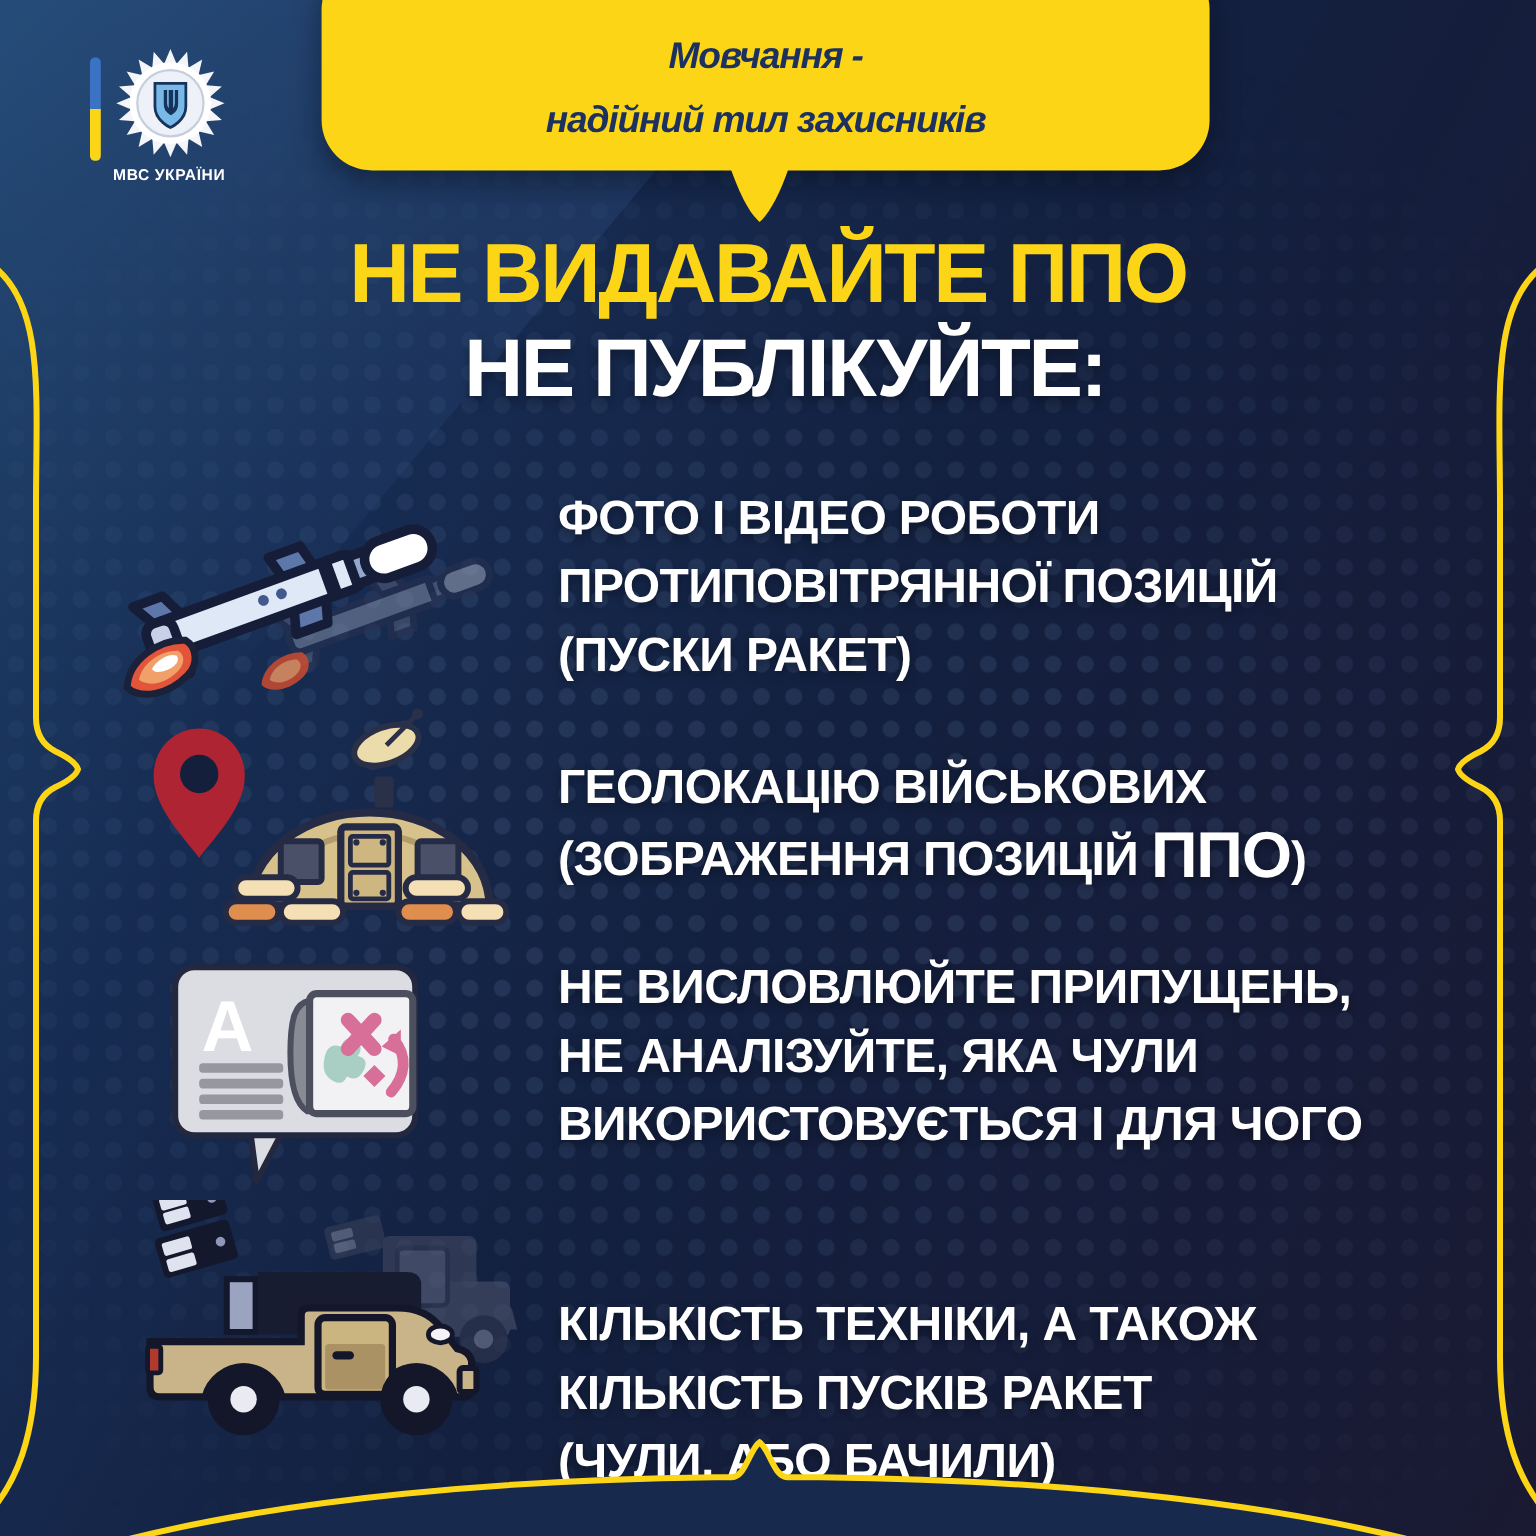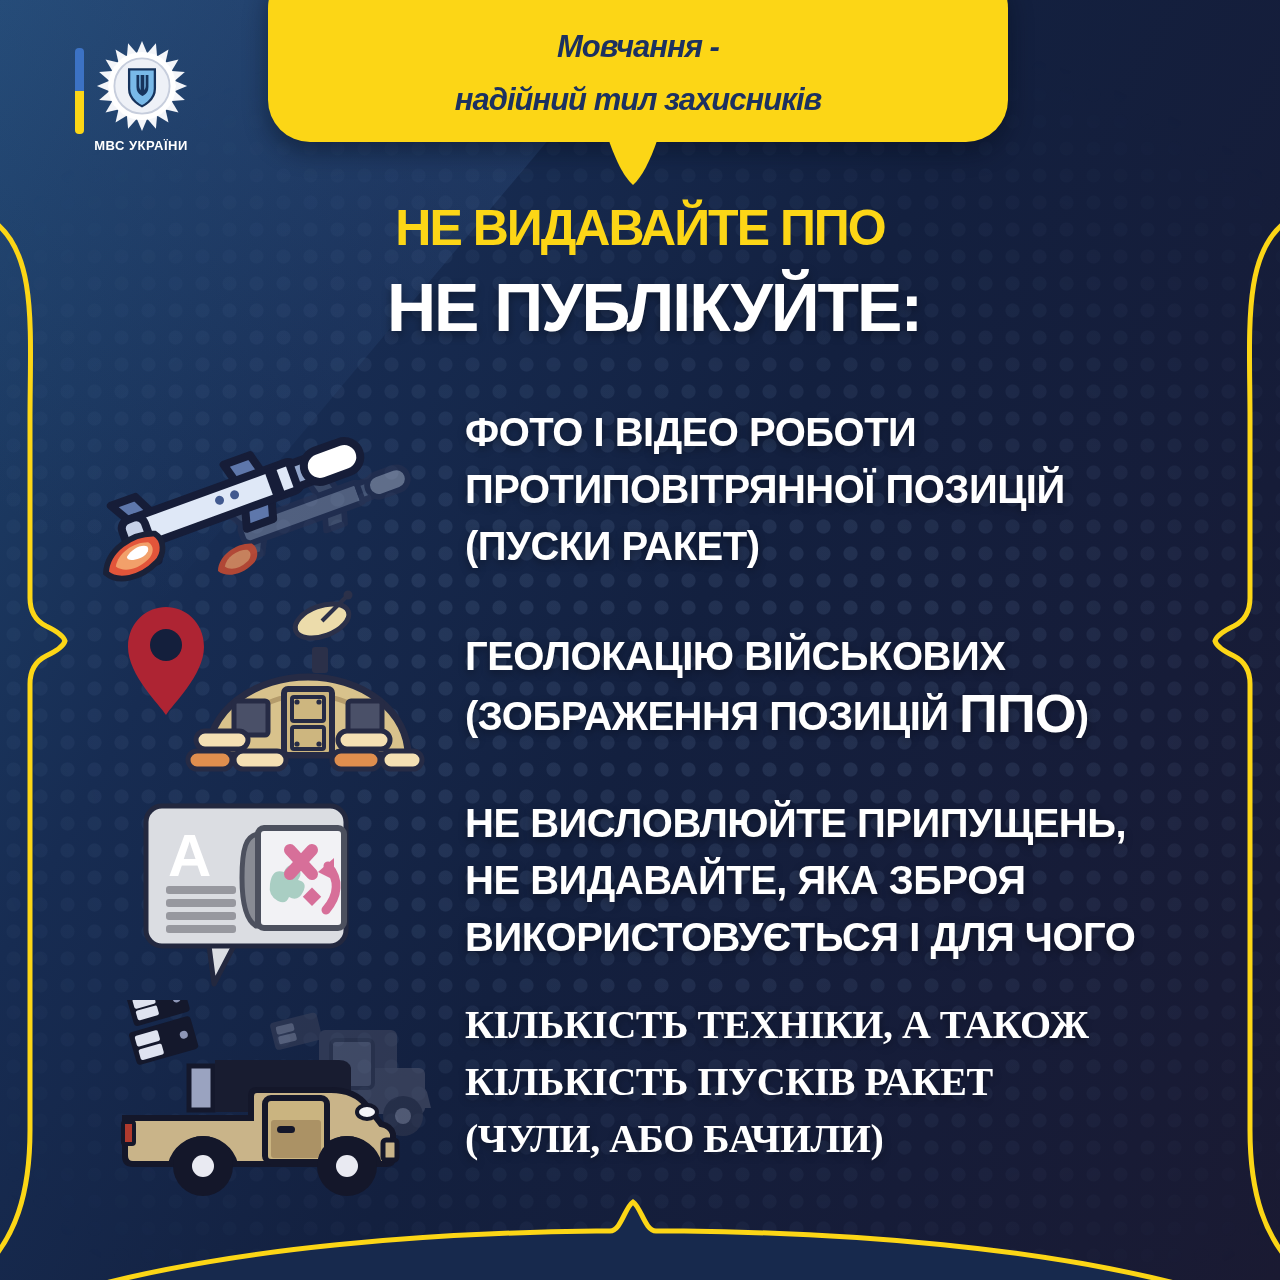--- a/index.html
+++ b/index.html
@@ -31,21 +31,21 @@
   .tail-svg{top:138px;}
   
   .logo{position:absolute;left:70px;top:38px;width:142px;height:130px;}
   .flag{position:absolute;left:5px;top:10px;width:9px;height:86px;border-radius:4px;
     background:linear-gradient(180deg,var(--flag-blue,#3c72c4) 0 50%,var(--accent-yellow,#fcd616) 50% 100%);}
   .badge{position:absolute;left:26px;top:0;}
   .org{position:absolute;left:0;top:100px;width:142px;text-align:center;color:#fff;
     font-weight:700;font-size:13px;letter-spacing:.5px;white-space:nowrap;}
   
   .title{position:absolute;left:0;top:188px;width:1280px;text-align:center;}
-  .title .t1{color:var(--accent-yellow,#fcd616);font-weight:700;font-size:50px;
+  .title .t1{color:var(--accent-yellow,#fcd616);font-weight:700;font-size:70px;
     line-height:80px;letter-spacing:-2px;white-space:nowrap;}
   .title .t2{color:#fff;font-weight:700;font-size:68px;line-height:78px;
     letter-spacing:-2px;white-space:nowrap;text-shadow:0 4px 10px rgba(0,0,0,.35);padding-left:28px;}
   
   .row-text{position:absolute;left:465px;width:700px;color:#fff;font-weight:700;
     font-size:40px;line-height:57px;letter-spacing:-.5px;
     text-shadow:0 3px 8px rgba(0,0,0,.35);}
   .row-text .tline{white-space:nowrap;}
   .row-text .bigppo{font-size:54px;letter-spacing:-1px;vertical-align:-2px;text-align:center;}
   .icon-wrap{position:absolute;}
@@ -220,21 +220,21 @@
         <line x1="160" y1="62" x2="182" y2="86"></line>
         <line x1="182" y1="62" x2="160" y2="86"></line>
       </g>
       <path d="M196 122 C208 108 210 92 198 78" fill="none" stroke="#d76f99" stroke-width="9" stroke-linecap="round"></path>
       <polygon points="188,84 204,70 204,92" fill="#d76f99"></polygon>
       <rect x="176" y="102" width="13" height="13" transform="rotate(45 182 108)" fill="#d76f99"></rect>
     </svg>
   </div>
   <div class="row-text" style="top:795px;">
     <div class="tline">НЕ ВИСЛОВЛЮЙТЕ ПРИПУЩЕНЬ,</div>
-    <div class="tline">НЕ ВИДАВАЙТЕ, ЯКА ЗБРОЯ</div>
+    <div class="tline">НЕ АНАЛІЗУЙТЕ, ЯКА ЧУЛИ</div>
     <div class="tline">ВИКОРИСТОВУЄТЬСЯ І ДЛЯ ЧОГО</div>
   </div>
 
   <div class="icon-wrap" style="left:95px;top:1000px;">
     <svg width="345" height="210" viewBox="0 0 345 210">
 
       <g opacity="0.5" transform="translate(168,4)">
         <g transform="translate(2,2) rotate(-14)">
           <rect x="0" y="18" width="48" height="28" rx="4" fill="#3f445c"></rect>
           <rect x="5" y="23" width="18" height="8" rx="2" fill="#8e93a8"></rect>
@@ -273,21 +273,21 @@
       <circle cx="108" cy="166" r="30" fill="#14172a"></circle>
         <circle cx="108" cy="166" r="11" fill="#e9eaf2"></circle>
       <circle cx="252" cy="166" r="30" fill="#14172a"></circle>
         <circle cx="252" cy="166" r="11" fill="#e9eaf2"></circle>
 
       <rect x="28" y="122" width="11" height="22" rx="2" fill="#b03a2e" stroke="#14172a" stroke-width="4"></rect>
       <ellipse cx="272" cy="112" rx="10" ry="7" fill="#f4f4f8" stroke="#14172a" stroke-width="4"></ellipse>
       <rect x="288" y="140" width="14" height="20" rx="3" fill="#c9b489" stroke="#14172a" stroke-width="5"></rect>
     </svg>
   </div>
-  <div class="row-text" style="top:996px;font-family:Liberation Serif, serif;">
+  <div class="row-text" style="top:1076px;">
     <div class="tline">КІЛЬКІСТЬ ТЕХНІКИ, А ТАКОЖ</div>
     <div class="tline">КІЛЬКІСТЬ ПУСКІВ РАКЕТ</div>
     <div class="tline">(ЧУЛИ, АБО БАЧИЛИ)</div>
   </div>
 
   <svg class="bottom-svg" width="1280" height="90" viewBox="0 0 1280 90">
     <path d="M 90 92 C 240 52 430 38 596 36 L 610 36 C 621 36 625 12 633 7 C 641 12 645 36 656 36 L 684 36 C 850 38 1040 52 1190 92 Z" fill="#17294d" stroke="#fcd616" stroke-width="5"></path>
   </svg>
 </div>
 

